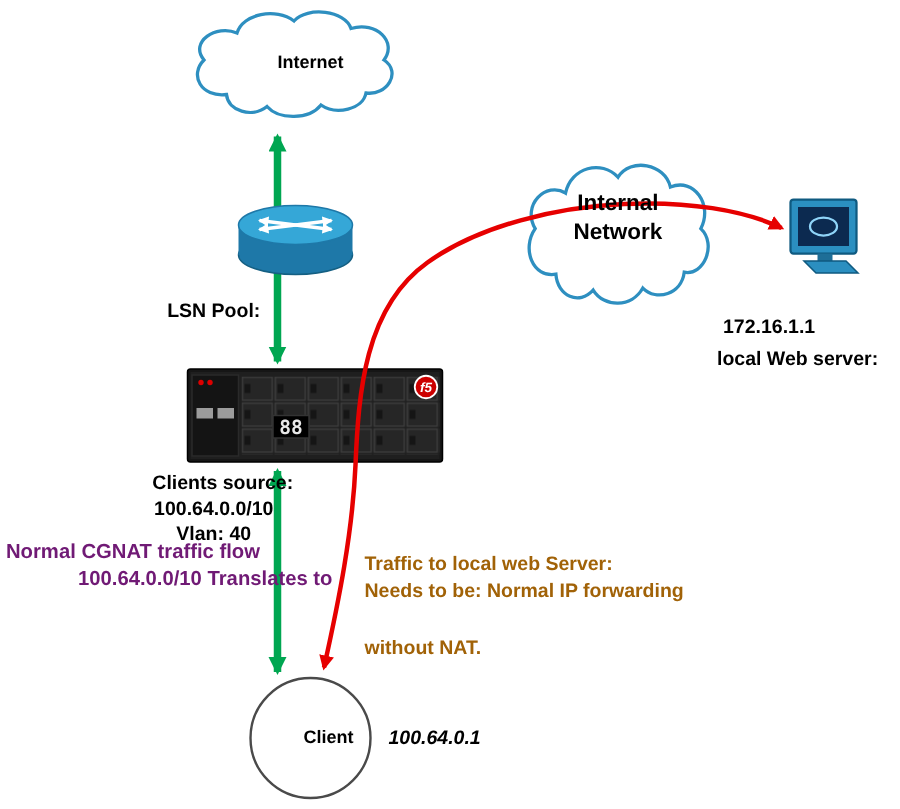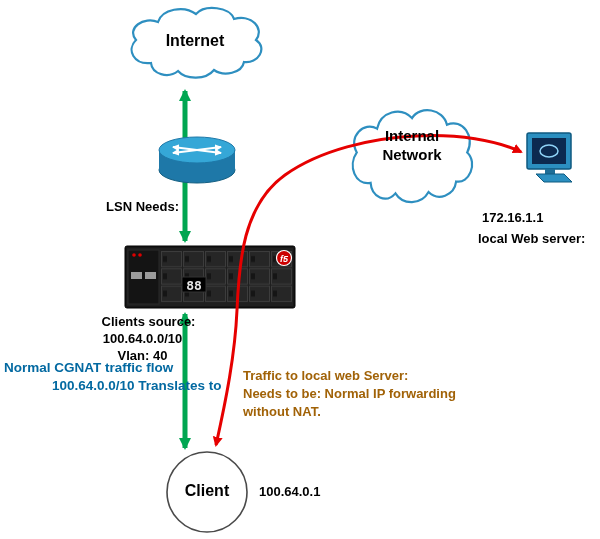--- a/index.html
+++ b/index.html
@@ -1,22 +1,22 @@
 <!DOCTYPE html>
 <html><head>
 <meta charset="utf-8">
 <style>
   html,body{margin:0;padding:0;background:#fff;}
   #stage{position:relative;width:600px;height:539px;background:#fff;overflow:hidden;
          font-family:"Liberation Sans",sans-serif;}
   #stage svg{position:absolute;left:0;top:0;}
   .lbl{position:absolute;font-weight:bold;color:#000;font-size:13px;line-height:16px;white-space:nowrap;}
   .lbl.center{text-align:center;}
-  .node-title{font-size:16px;}
-  .green{color:#0369a1;font-size:13.5px;}
+  .node-title{font-size:12px;padding-left:12px;}
+  .green{color:#701a75;font-size:13.5px;}
   .red{color:#a16207;}
 </style>
 </head>
 <body>
 
 <div id="stage">
 
   <svg width="600" height="539" viewBox="0 0 600 539">
     <defs>
       <marker id="green-arrow" markerUnits="userSpaceOnUse" markerWidth="14" markerHeight="14" refX="10" refY="6" orient="auto-start-reverse">
@@ -81,29 +81,29 @@
   </svg>
 
   <div class="lbl center node-title" style="left:135px;top:33px;width:120px;">Internet</div>
 
   <div class="lbl center" style="left:358px;top:147px;width:108px;font-size:15px;">Network</div>
   <div class="lbl center" style="left:358px;top:128px;width:108px;font-size:15px;">Internal</div>
 
   <div class="lbl" style="left:478px;top:190px;margin-top:41px;">local Web server:</div>
   <div class="lbl" style="left:482px;top:210px;text-align:right;">172.16.1.1</div>
 
-  <div class="lbl center" style="left:90px;top:199px;width:105px;">LSN Needs:</div>
+  <div class="lbl center" style="left:90px;top:199px;width:105px;">LSN Pool:</div>
 
   <div class="lbl center" style="left:91px;top:314px;width:115px;">Clients source:</div>
   <div class="lbl center" style="left:85px;top:331px;width:115px;">100.64.0.0/10</div>
   <div class="lbl center" style="left:85px;top:348px;width:115px;">Vlan: 40</div>
 
   <div class="lbl green" style="left:4px;top:360px;">Normal CGNAT traffic flow</div>
   <div class="lbl green" style="left:4px;top:378px;margin-left:48px;">100.64.0.0/10 Translates to</div>
 
   <div class="lbl red" style="left:243px;top:368px;">Traffic to local web Server:</div>
   <div class="lbl red" style="left:243px;top:386px;">Needs to be: Normal IP forwarding</div>
-  <div class="lbl red" style="left:243px;top:404px;">without NAT.</div>
+  <div class="lbl red" style="left:243px;top:424px;">without NAT.</div>
 
   <div class="lbl center node-title" style="left:170px;top:483px;width:74px;">Client</div>
-  <div class="lbl" style="left:259px;top:484px;">100.64.0.1</div>
+  <div class="lbl" style="left:259px;top:484px;font-style:italic;">100.64.0.1</div>
 
 </div>
 
 </body></html>

